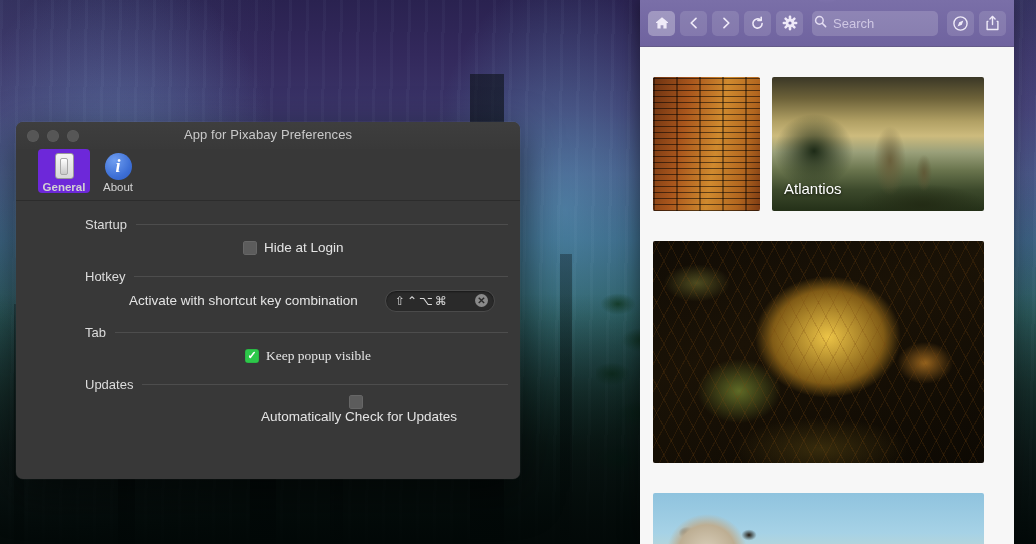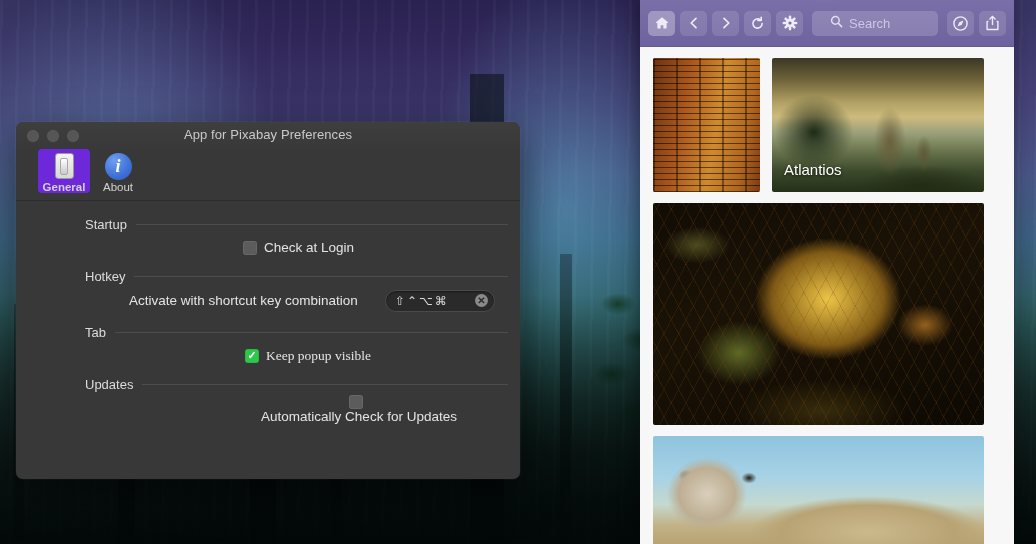--- a/index.html
+++ b/index.html
@@ -188,31 +188,31 @@
     background:rgba(255,255,255,0.13);
     display:flex; align-items:center; justify-content:center;
     flex:0 0 auto; cursor:pointer;
   }
   .tbtn.active { background:rgba(255,255,255,0.30); }
   .tbtn svg { display:block; }
 
   #search-field {
     flex:1 1 auto; height:25px; border-radius:5px;
     background:rgba(255,255,255,0.17);
-    display:flex; align-items:center; gap:6px; padding:0 18px;
+    display:flex; align-items:center; gap:6px; padding:0 2px;
     margin:0 4px; min-width:0; cursor:text;
   }
   #search-field .sp { font-size:13px; color:#cfc7e4; white-space:nowrap; }
 
   #gallery {
     flex:1 1 auto; overflow:hidden;
     padding:11px 13px; display:flex; flex-direction:column; gap:11px;
   }
   .grid-row { display:flex; gap:12px; }
-  .thumb { border-radius:2px; overflow:hidden; position:relative; background:#ddd; flex:0 0 auto; }
+  .thumb { border-radius:2px; overflow:hidden; position:relative; background:#ddd; flex:0 0 auto;margin-top:19px; }
   .thumb .cap {
     position:absolute; left:12px; bottom:14px;
     color:#fff; font-size:15px;
     text-shadow:0 1px 3px rgba(0,0,0,0.7);
   }
 
   
   .art-bricks {
     width:107px; height:134px;
     background:
@@ -304,21 +304,21 @@
     </div>
 
     <div id="prefs-body">
 
       <div class="section-head">
         <span class="shlabel">Startup</span>
         <span class="rule"></span>
       </div>
       <div class="row indent-cb">
         <span class="cb off"></span>
-        <span class="cb-label">Check at Login</span>
+        <span class="cb-label">Hide at Login</span>
       </div>
 
       <div class="spacer-s"></div>
 
       <div class="section-head">
         <span class="shlabel">Hotkey</span>
         <span class="rule"></span>
       </div>
       <div class="row hotkey">
         <span class="hk-label">Activate with shortcut key combination</span>

